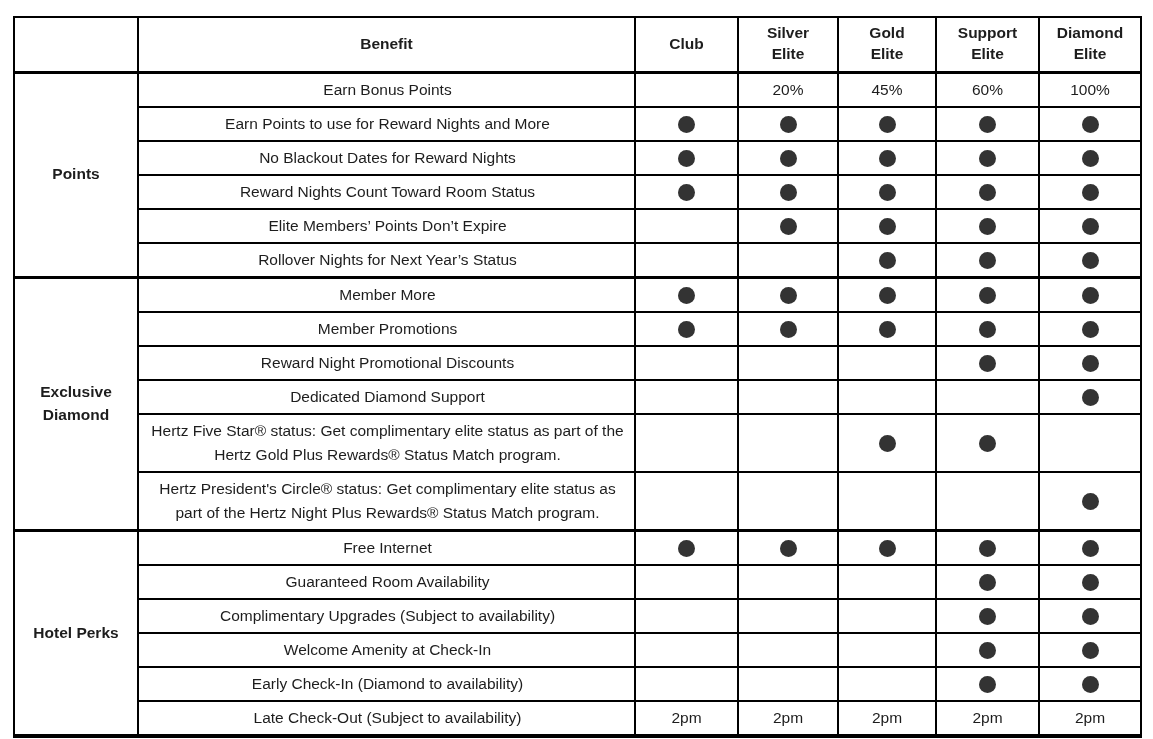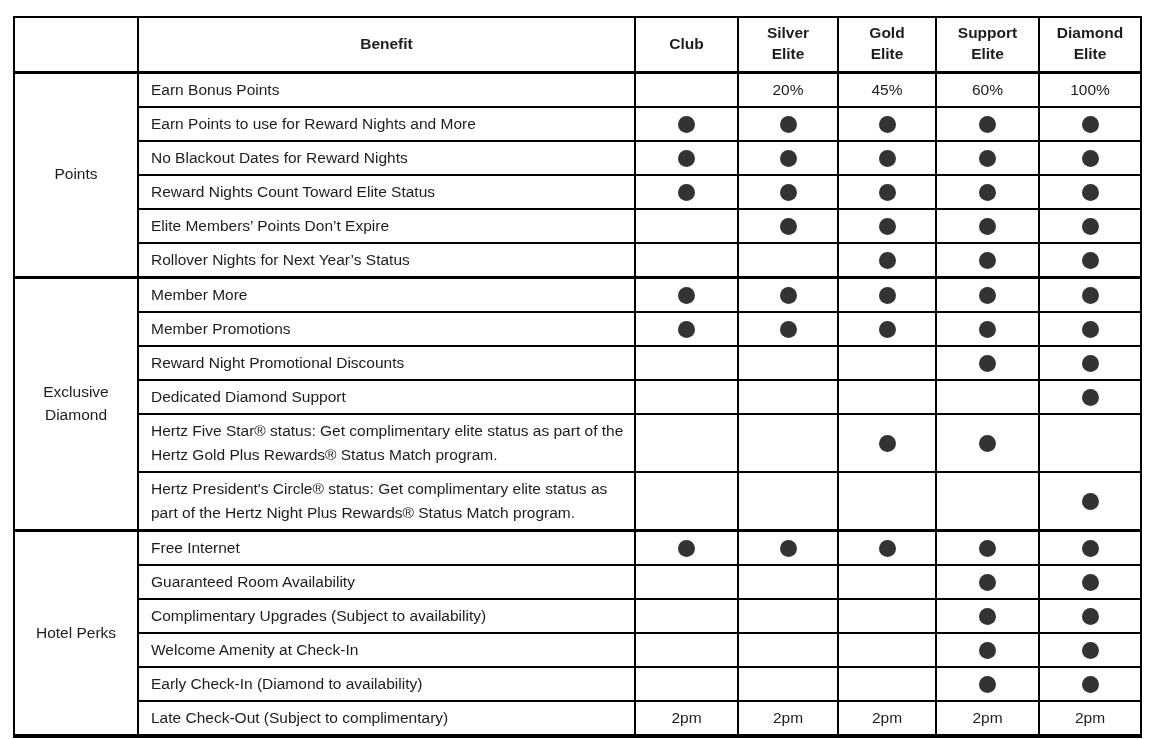--- a/index.html
+++ b/index.html
@@ -24,30 +24,30 @@
     font-size: 15.5px;
     font-weight: bold;
     text-align: center;
     vertical-align: middle;
     line-height: 1.35;
     padding: 0 12px;
   }
   tbody tr { height: 34px; }
   th.cat {
     font-size: 15.5px;
-    font-weight: normal;
+    font-weight: bold;
     text-align: center;
     vertical-align: middle;
     padding: 0 8px;
     line-height: 1.45;
     background: #fff;
   }
   td.benefit {
     font-size: 15.5px;
-    text-align: left;
+    text-align: center;
     vertical-align: middle;
     padding: 4px 10px 4px 12px;
     line-height: 1.55;
   }
   td.val {
     text-align: center;
     vertical-align: middle;
     font-size: 15.5px;
   }
   .dot {
@@ -104,21 +104,21 @@
         </tr>
         <tr>
           <td class="benefit">No Blackout Dates for Reward Nights</td>
           <td class="val"><span class="dot"></span></td>
           <td class="val"><span class="dot"></span></td>
           <td class="val"><span class="dot"></span></td>
           <td class="val"><span class="dot"></span></td>
           <td class="val"><span class="dot"></span></td>
         </tr>
         <tr>
-          <td class="benefit">Reward Nights Count Toward Elite Status</td>
+          <td class="benefit">Reward Nights Count Toward Room Status</td>
           <td class="val"><span class="dot"></span></td>
           <td class="val"><span class="dot"></span></td>
           <td class="val"><span class="dot"></span></td>
           <td class="val"><span class="dot"></span></td>
           <td class="val"><span class="dot"></span></td>
         </tr>
         <tr>
           <td class="benefit">Elite Members’ Points Don’t Expire</td>
           <td class="val"></td>
           <td class="val"><span class="dot"></span></td>
@@ -218,21 +218,21 @@
         </tr>
         <tr>
           <td class="benefit">Early Check-In (Diamond to availability)</td>
           <td class="val"></td>
           <td class="val"></td>
           <td class="val"></td>
           <td class="val"><span class="dot"></span></td>
           <td class="val"><span class="dot"></span></td>
         </tr>
         <tr>
-          <td class="benefit">Late Check-Out (Subject to complimentary)</td>
+          <td class="benefit">Late Check-Out (Subject to availability)</td>
           <td class="val">2pm</td>
           <td class="val">2pm</td>
           <td class="val">2pm</td>
           <td class="val">2pm</td>
           <td class="val">2pm</td>
         </tr>
       </tbody>
   </table>
 </div>
 

